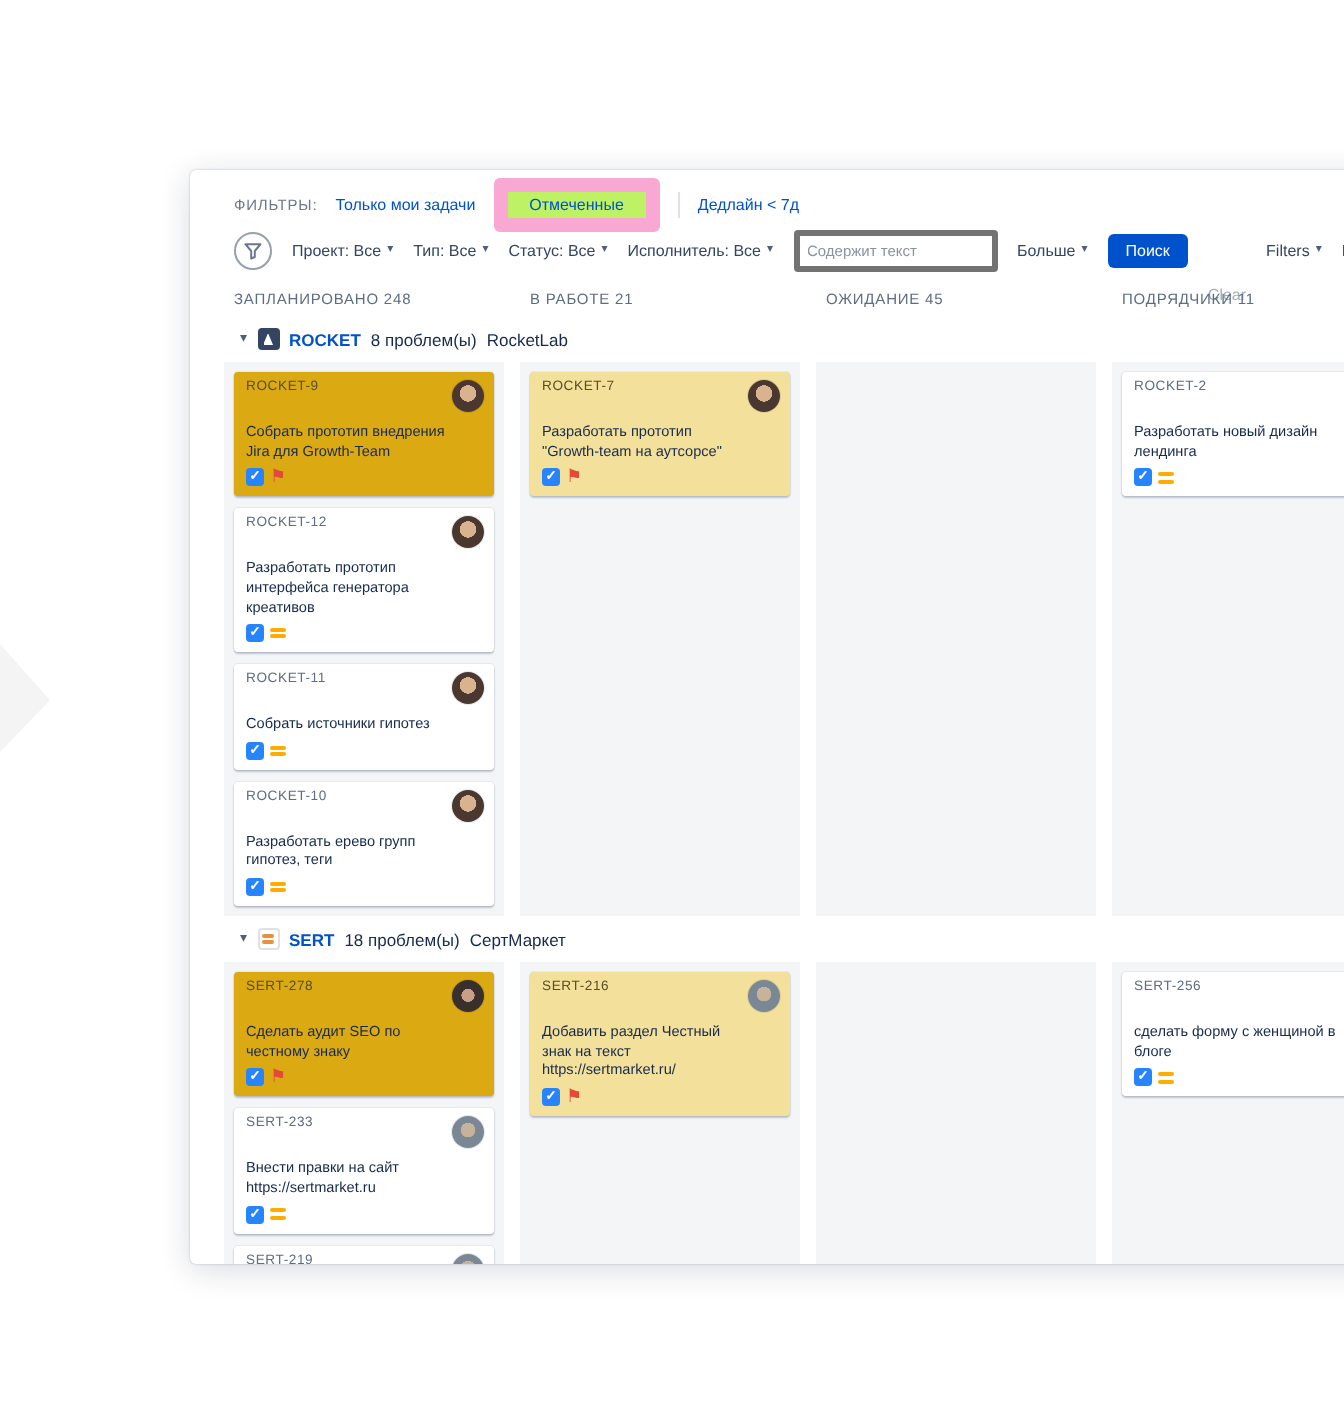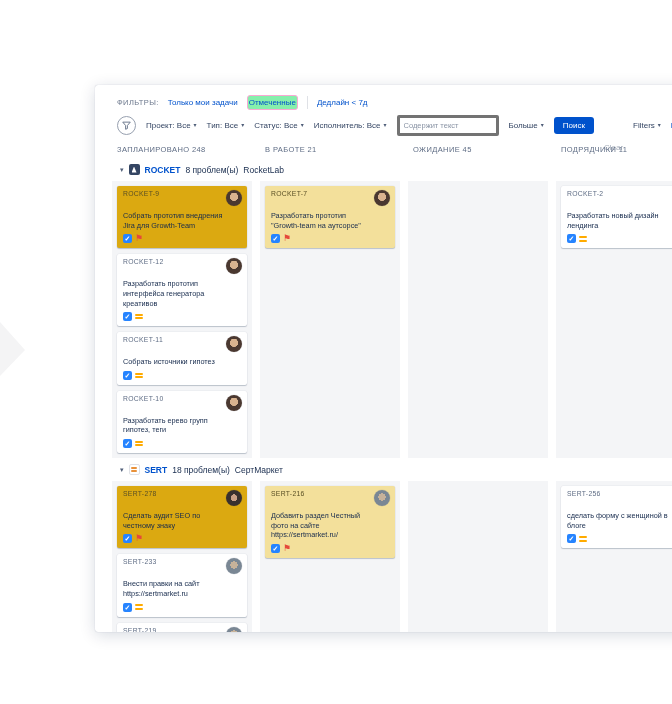--- a/index.html
+++ b/index.html
@@ -20,22 +20,22 @@
     position:absolute;left:95px;top:85px;width:601px;height:547px;
     background:#fff;border-radius:3px;
     box-shadow:0 0 1px rgba(9,30,66,.3),0 3px 16px rgba(9,30,66,.16);
     overflow:hidden;
     padding:9px 0 0 17px;box-sizing:border-box;
   }
   
   .row1{margin-left:5px;height:17px;display:flex;align-items:center;gap:9px;}
   .filters-label{font-size:7.5px;color:#6B778C;letter-spacing:.4px;}
   .qf-link{font-size:8px;color:#0052CC;cursor:pointer;white-space:nowrap;}
-  .qf-chip{font-size:8px;color:#0052CC;border:1px solid #f9a8d4;border-radius:3px;
-    padding:2px 1px;cursor:pointer;white-space:nowrap;background:#86efac;}
+  .qf-chip{font-size:8px;color:#0052CC;border:7px solid #f9a8d4;border-radius:3px;
+    padding:2px 11px;cursor:pointer;white-space:nowrap;background:#bef264;}
   .vsep{width:1px;height:13px;background:#DFE1E6;}
   
   .row2{margin-left:5px;margin-top:4px;height:20px;display:flex;align-items:center;gap:10px;}
   .funnel-circle{width:17px;height:17px;border:1.3px solid #97A0AF;border-radius:50%;
     display:flex;align-items:center;justify-content:center;flex:0 0 auto;cursor:pointer;}
   .dd{display:flex;align-items:center;gap:3px;font-size:8px;color:#344563;cursor:pointer;white-space:nowrap;text-align:right;}
   .caret{font-size:6px;color:#505F79;line-height:1;}
   .txt-input{width:88px;height:15px;border:3px solid #737373;border-radius:2px;
     font-size:7.5px;padding:0 4px;color:#172B4D;font-family:inherit;box-sizing:content-box;}
   .txt-input::placeholder{color:#8993A4;}
@@ -254,21 +254,21 @@
           </div>
           <div class="card">
             <div class="card-key">SERT-219</div>
             <div class="card-title">Добавить фото на сайт https://sertmarket.ru/</div>
             <span class="avatar b"></span>
           </div>
         </div>
         <div class="bcol">
           <div class="card flagged">
             <div class="card-key">SERT-216</div>
-            <div class="card-title">Добавить раздел Честный фото на сайте https://sertmarket.ru/</div>
+            <div class="card-title">Добавить раздел Честный знак на текст https://sertmarket.ru/</div>
             <div class="card-icons">
               <span class="chk">✓</span>
               <span class="flag">⚑</span>
             </div>
             <span class="avatar b"></span>
           </div>
         </div>
         <div class="bcol"></div>
         <div class="bcol">
           <div class="card">

